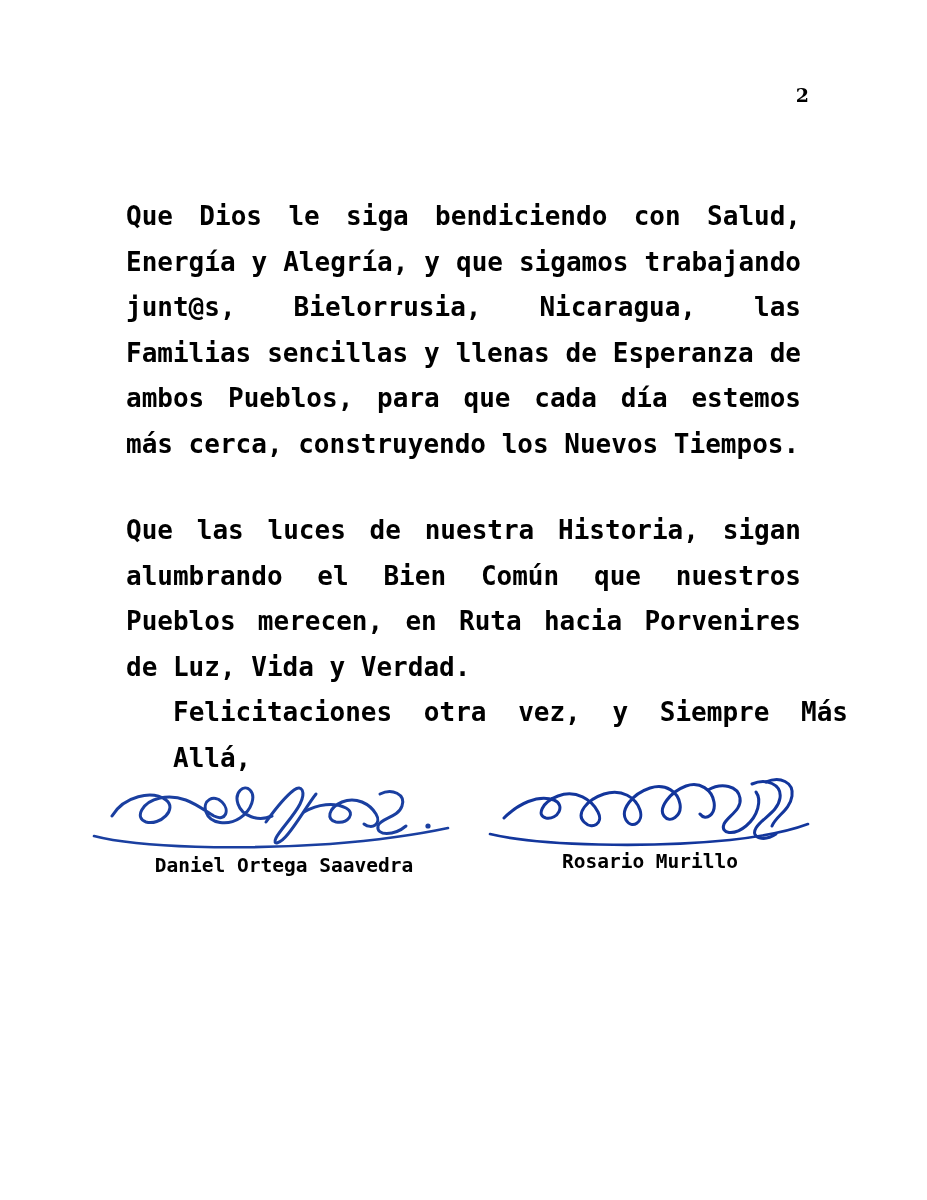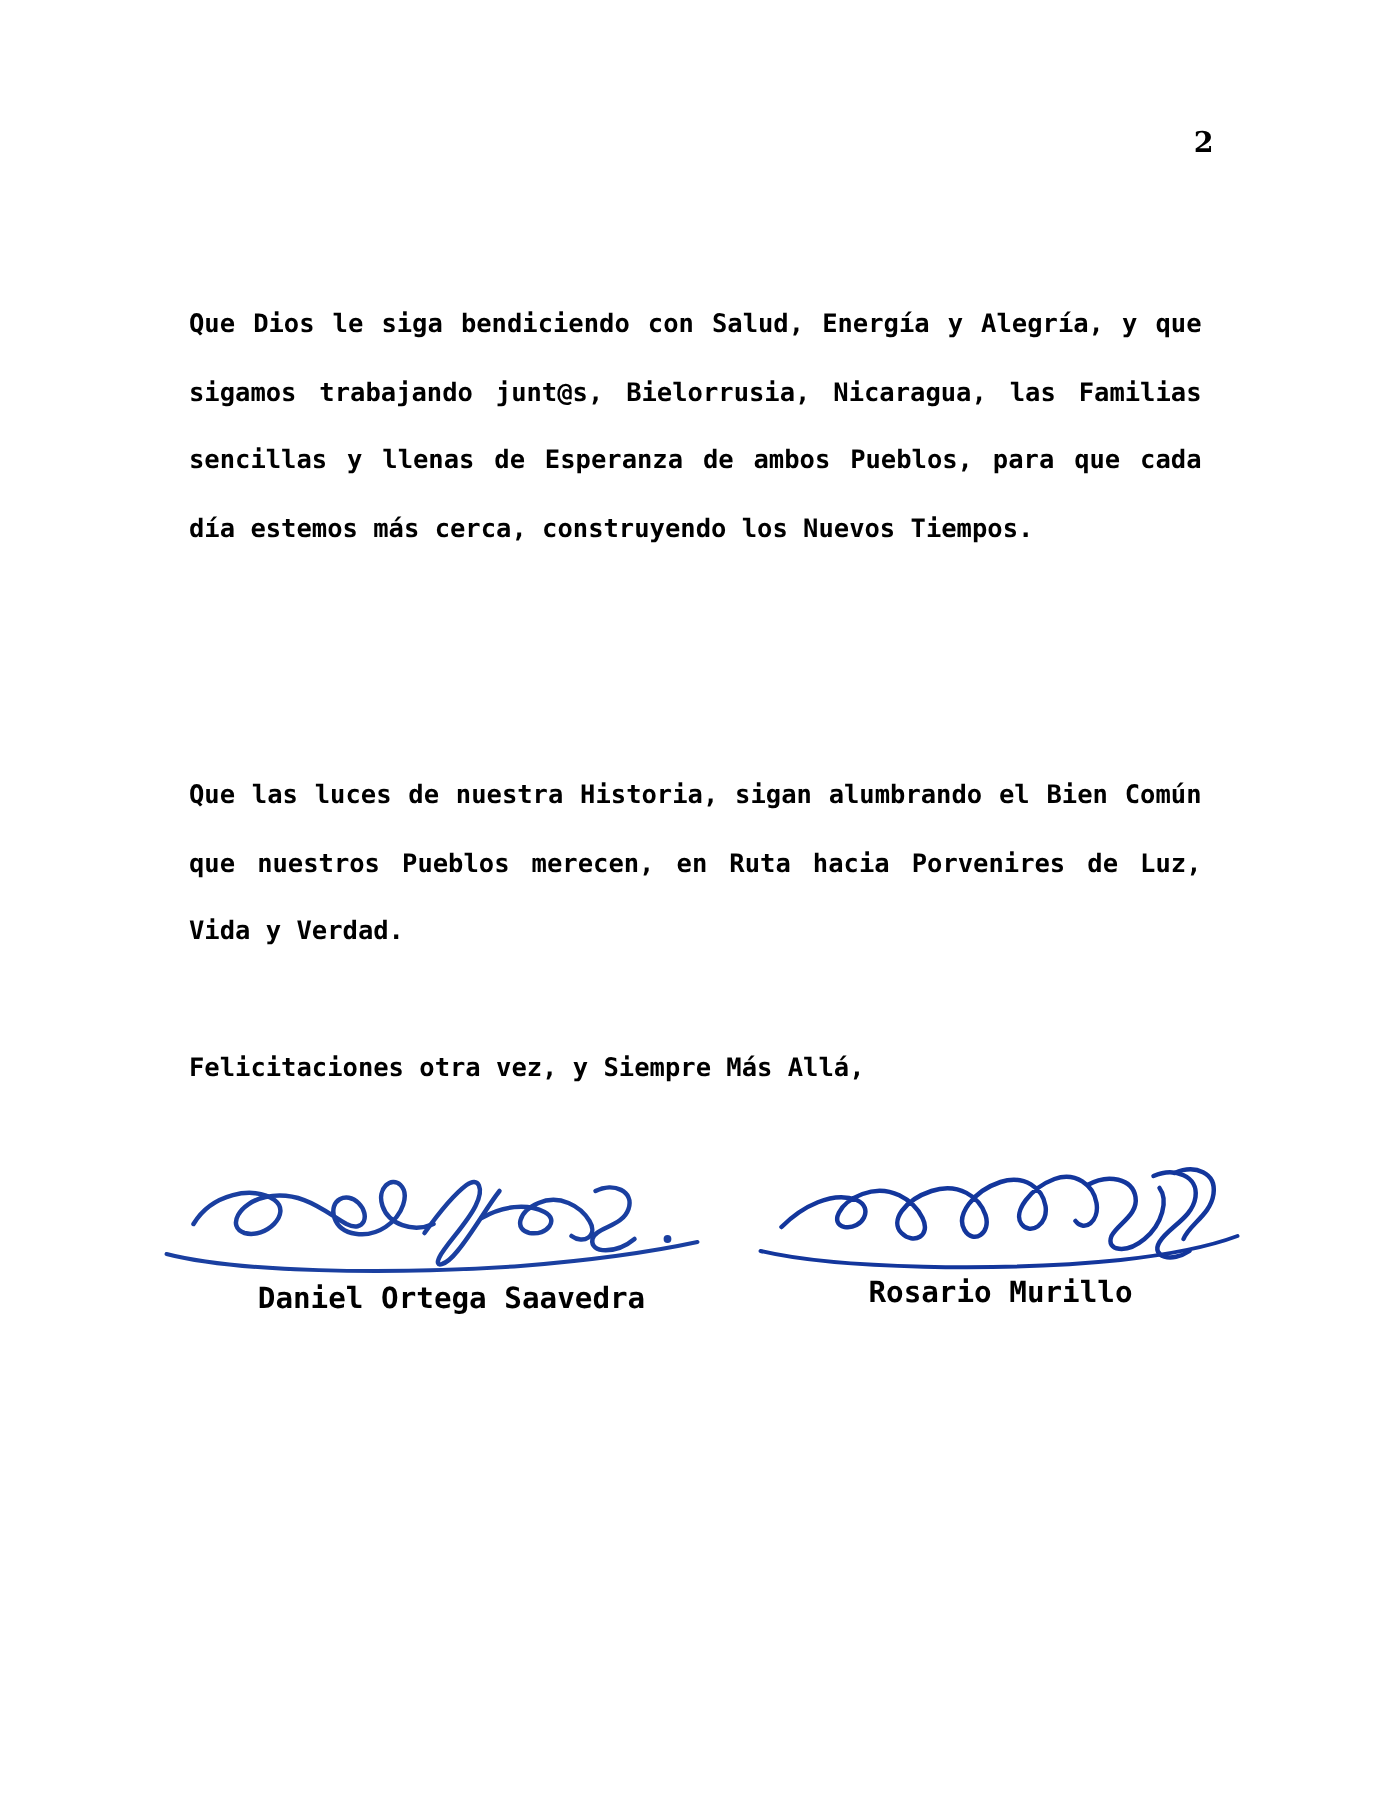--- a/index.html
+++ b/index.html
@@ -31,35 +31,35 @@
     color: #000;
   }
   .body-block {
     position: absolute;
     left: 126px;
     width: 675px;
   }
   .para {
     font-family: "DejaVu Sans Mono", monospace;
     font-weight: bold;
-    font-size: 17px;
+    font-size: 26px;
     line-height: 45.5px;
     letter-spacing: 0px;
     text-align: justify;
     text-justify: inter-word;
     color: #000;
     margin: 0;
   }
   #para1 { top: 194px; }
   #para2 { top: 508px; }
-  #para3 { top: 690px; }
+  #para3 { top: 690px; margin-left: 47px; }
 
   .sign-area {
     position: absolute;
-    left: 97px;
+    left: 80px;
     top: 760px;
     width: 740px;
     height: 120px;
   }
   .sign-col {
     position: absolute;
     top: 0;
   }
   .sign-col.left  { left: 0px;   width: 400px; }
   .sign-col.right { left: 400px; width: 340px; }

